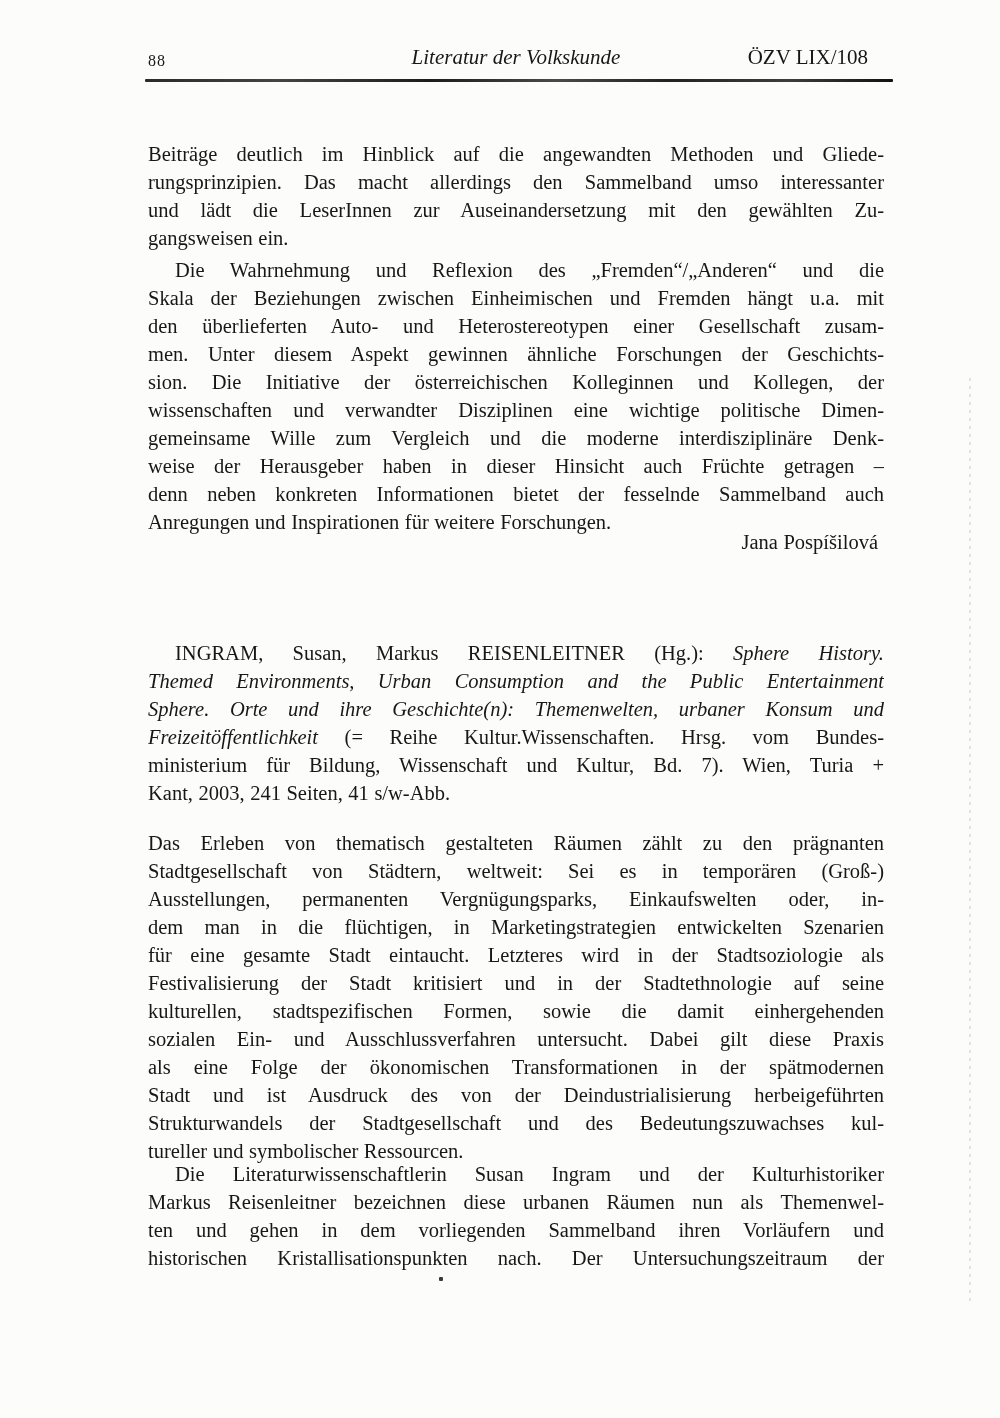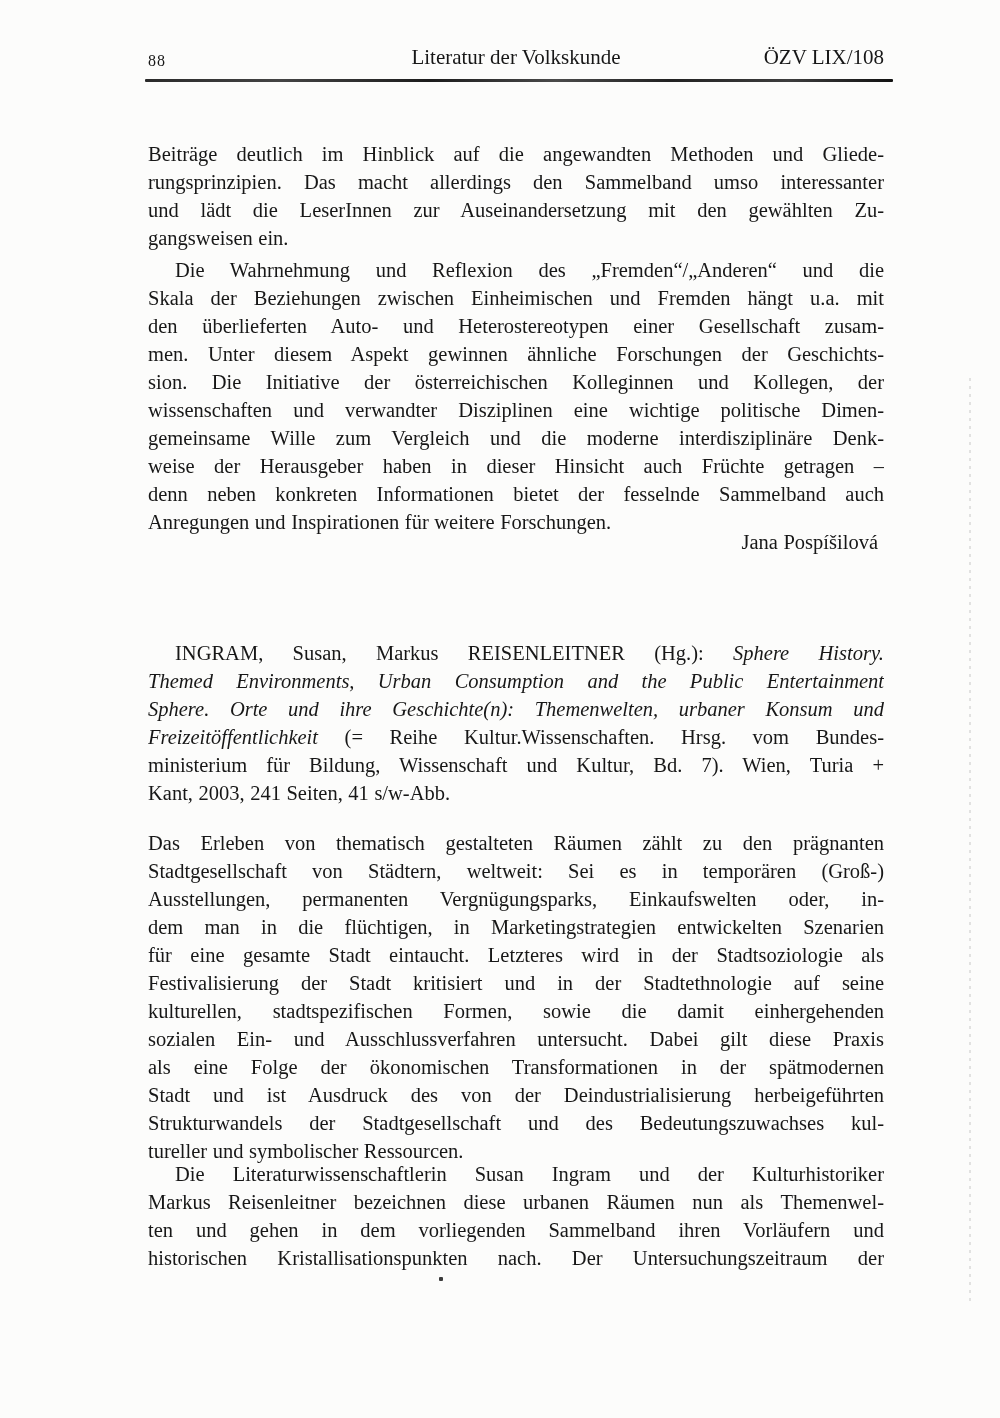--- a/index.html
+++ b/index.html
@@ -11,22 +11,22 @@
     position:relative;
     overflow:hidden;
   }
   .page{position:absolute;inset:0;}
   
   .header{
     position:absolute;left:148px;width:736px;top:44px;height:30px;
     font-size:21px;
   }
   .hdr-num{position:absolute;left:0;top:8px;font-size:16px;letter-spacing:1px;}
-  .hdr-center{position:absolute;left:0;right:0;top:1px;text-align:center;}
-  .hdr-right{position:absolute;right:0;top:1px;margin-left:8px;}
+  .hdr-center{position:absolute;left:0;right:0;top:1px;text-align:center;font-style:italic;}
+  .hdr-right{position:absolute;right:16px;top:1px;margin-left:8px;}
   .rule{
     position:absolute;left:145px;top:79px;width:748px;height:3px;
     background:linear-gradient(90deg,#2a2a2a 0%,#444 18%,#1c1c1c 38%,#4a4a4a 55%,#222 70%,#3d3d3d 86%,#111 100%);
     border-radius:1px;
   }
   
   .text-block{position:absolute;left:148px;top:0;width:736px;}
   .para{position:absolute;left:0;width:736px;margin-top:32px;}
   .line{
     height:28px;line-height:28px;

